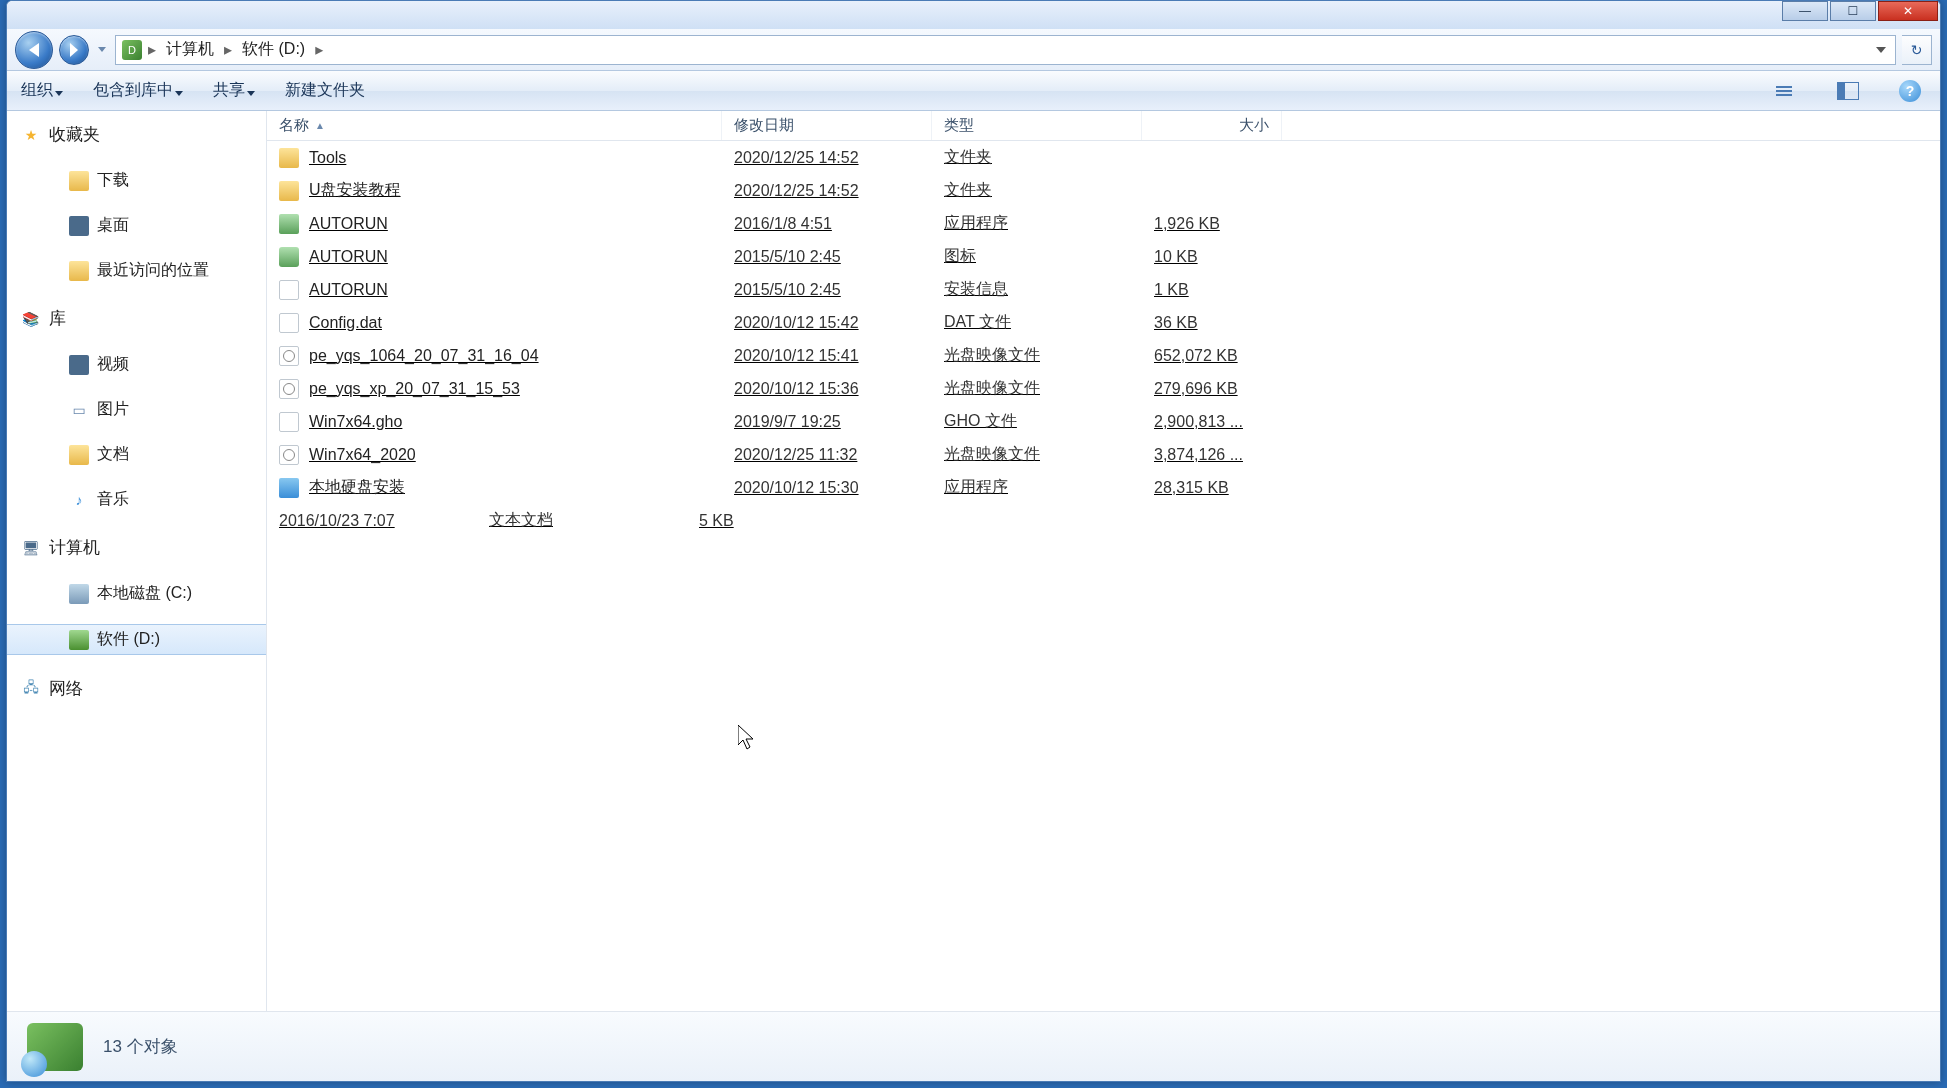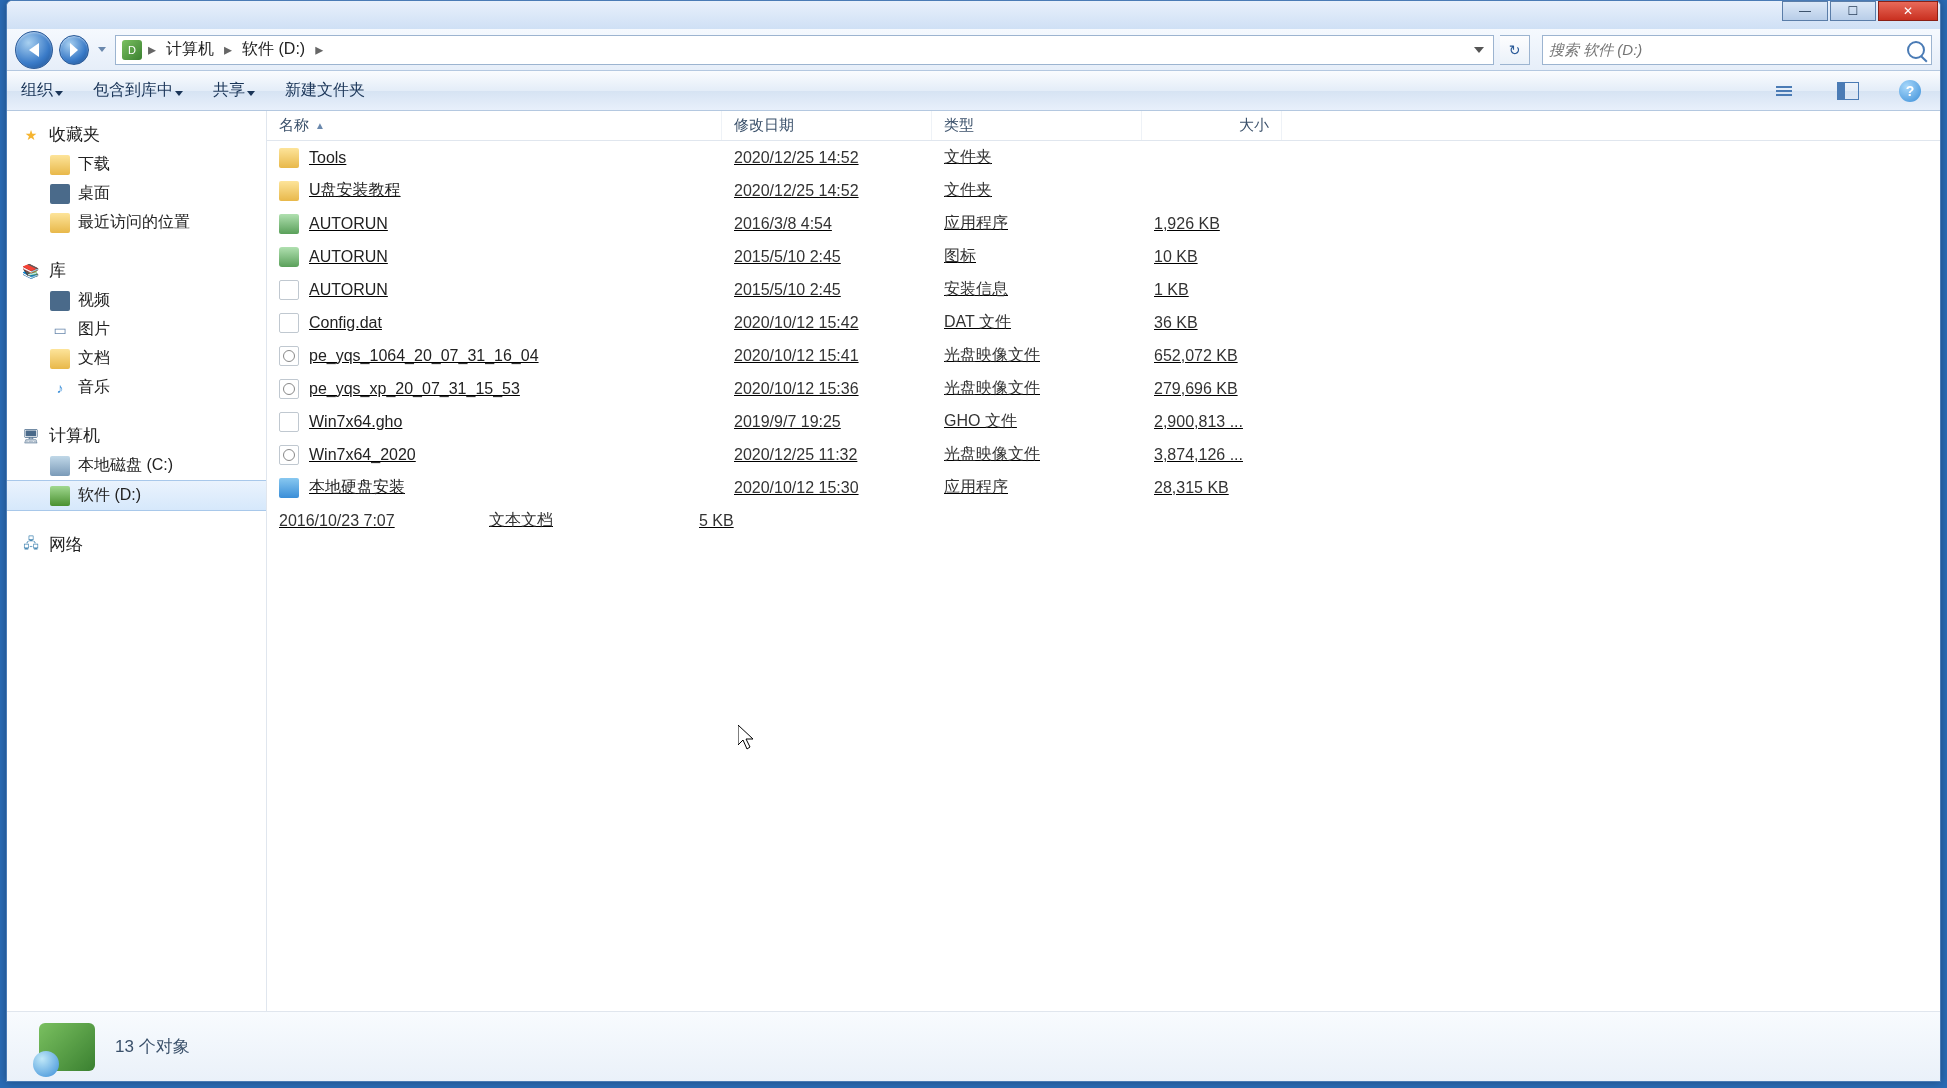--- a/index.html
+++ b/index.html
@@ -48,21 +48,21 @@
 .pane-toggle{width:22px;height:18px;border:1px solid #4a7bb5;position:relative;}
 .pane-toggle::before{content:"";position:absolute;left:0;top:0;bottom:0;width:7px;background:#4a7bb5;}
 .help-icn{width:22px;height:22px;border-radius:50%;background:radial-gradient(circle at 35% 30%,#a8d8fb,#3a8ed8);color:#fff;display:flex;align-items:center;justify-content:center;font-weight:bold;font-size:14px;}
 
 
 .body{flex:1;display:flex;min-height:0;background:#fff;}
 .sidebar{width:260px;border-right:1px solid #e0e6ee;padding:8px 0;overflow:auto;}
 .side-group{margin-bottom:18px;}
 .side-item{display:flex;align-items:center;gap:8px;padding:4px 10px 4px 28px;font-size:16px;color:#222;}
 .side-item.header{padding-left:14px;font-size:17px;}
-.side-item.sub{padding-left:43px;}
+.side-item.sub{padding-left:62px;margin-top:16px;}
 .side-item.selected{background:linear-gradient(#eaf3fd,#d6e8fb);border:1px solid #a8c8ea;border-left:none;border-right:none;}
 .sicon{width:20px;height:20px;display:inline-flex;align-items:center;justify-content:center;font-size:14px;}
 .sicon.star{color:#f5b430;}
 .sicon.folder{background:linear-gradient(#fde49a,#e8b84a);border-radius:2px;}
 .sicon.drive{background:linear-gradient(#c0d8e8,#7a9ab8);border-radius:2px;}
 .sicon.drive-g{background:linear-gradient(#a0d890,#4a9030);border-radius:2px;}
 .sicon.lib{color:#6a88ad;}
 .sicon.mon{background:#4a6a8a;border-radius:2px;}
 .sicon.net{color:#4a8ab5;}
 .sicon.comp{color:#4a6a8a;}
@@ -91,21 +91,21 @@
 .ficon.exe-blue{background:linear-gradient(#88c8f0,#3a8ed8);color:#fff;}
 .ficon.iso{background:#fff;border:1px solid #c0c8d0;position:relative;}
 .ficon.iso::after{content:"";position:absolute;width:10px;height:10px;border:1px solid #888;border-radius:50%;}
 .ficon.txt{background:#fff;border:1px solid #c0c8d0;}
 .ficon.html{background:linear-gradient(#a8d8fb,#4a9ad8);}
 .ficon.dat{background:#fff;border:1px solid #c0c8d0;}
 .ficon.ico{background:linear-gradient(#b0e0b0,#5aa05a);border-radius:3px;}
 .ficon.inf{background:#fff;border:1px solid #c0c8d0;}
 
 
-.statusbar{height:70px;border-top:1px solid #e0e6ee;background:linear-gradient(#f8fbfe,#eaf1f9);display:flex;align-items:center;padding:0 32px;gap:20px;}
+.statusbar{height:70px;border-top:1px solid #e0e6ee;background:linear-gradient(#f8fbfe,#eaf1f9);display:flex;align-items:center;padding:0 20px;gap:20px;}
 .status-icn{width:56px;height:48px;background:linear-gradient(135deg,#7ac060,#3a8030);border-radius:6px;display:flex;align-items:center;justify-content:center;color:#fff;font-size:22px;position:relative;}
 .status-icn::after{content:"";position:absolute;width:26px;height:26px;border-radius:50%;background:radial-gradient(circle at 35% 30%,#c0e8f8,#3a8ed8);left:-6px;bottom:-6px;}
 .status-txt{font-size:17px;color:#3a506a;}
 
 
 .cursor{position:absolute;left:738px;top:725px;width:0;height:0;pointer-events:none;}
 .cursor svg{position:absolute;left:0;top:0;}
 </style>
 </head>
 <body>
@@ -134,24 +134,20 @@
       <span class="addr-sep">▸</span>
       <span class="addr-seg">计算机</span>
       <span class="addr-sep">▸</span>
       <span class="addr-seg">软件 (D:)</span>
       <span class="addr-sep">▸</span>
       <span class="addr-end"></span>
       <span class="addr-drop"></span>
     </div>
     <div class="refresh-btn">↻</div>
 
-    <div class="searchbox">
-      <input placeholder="搜索 软件 (D:)" style="">
-      <span class="search-icn"></span>
-    </div>
   </div>
 
   <div class="toolbar">
     <div class="tool-item">
         <span>组织</span>
         <span class="caret"></span>
       </div>
     <div class="tool-item">
         <span>包含到库中</span>
         <span class="caret"></span>
@@ -281,21 +277,21 @@
             </div>
             <div class="cell c-date">2020/12/25 14:52</div>
             <div class="cell c-type">文件夹</div>
             <div class="cell c-size"></div>
           </div>
           <div class="row">
             <div class="cell c-name">
               <span class="ficon exe"></span>
               <span>AUTORUN</span>
             </div>
-            <div class="cell c-date">2016/3/8 4:54</div>
+            <div class="cell c-date">2016/1/8 4:51</div>
             <div class="cell c-type">应用程序</div>
             <div class="cell c-size">1,926 KB</div>
           </div>
           <div class="row">
             <div class="cell c-name">
               <span class="ficon ico"></span>
               <span>AUTORUN</span>
             </div>
             <div class="cell c-date">2015/5/10 2:45</div>
             <div class="cell c-type">图标</div>

